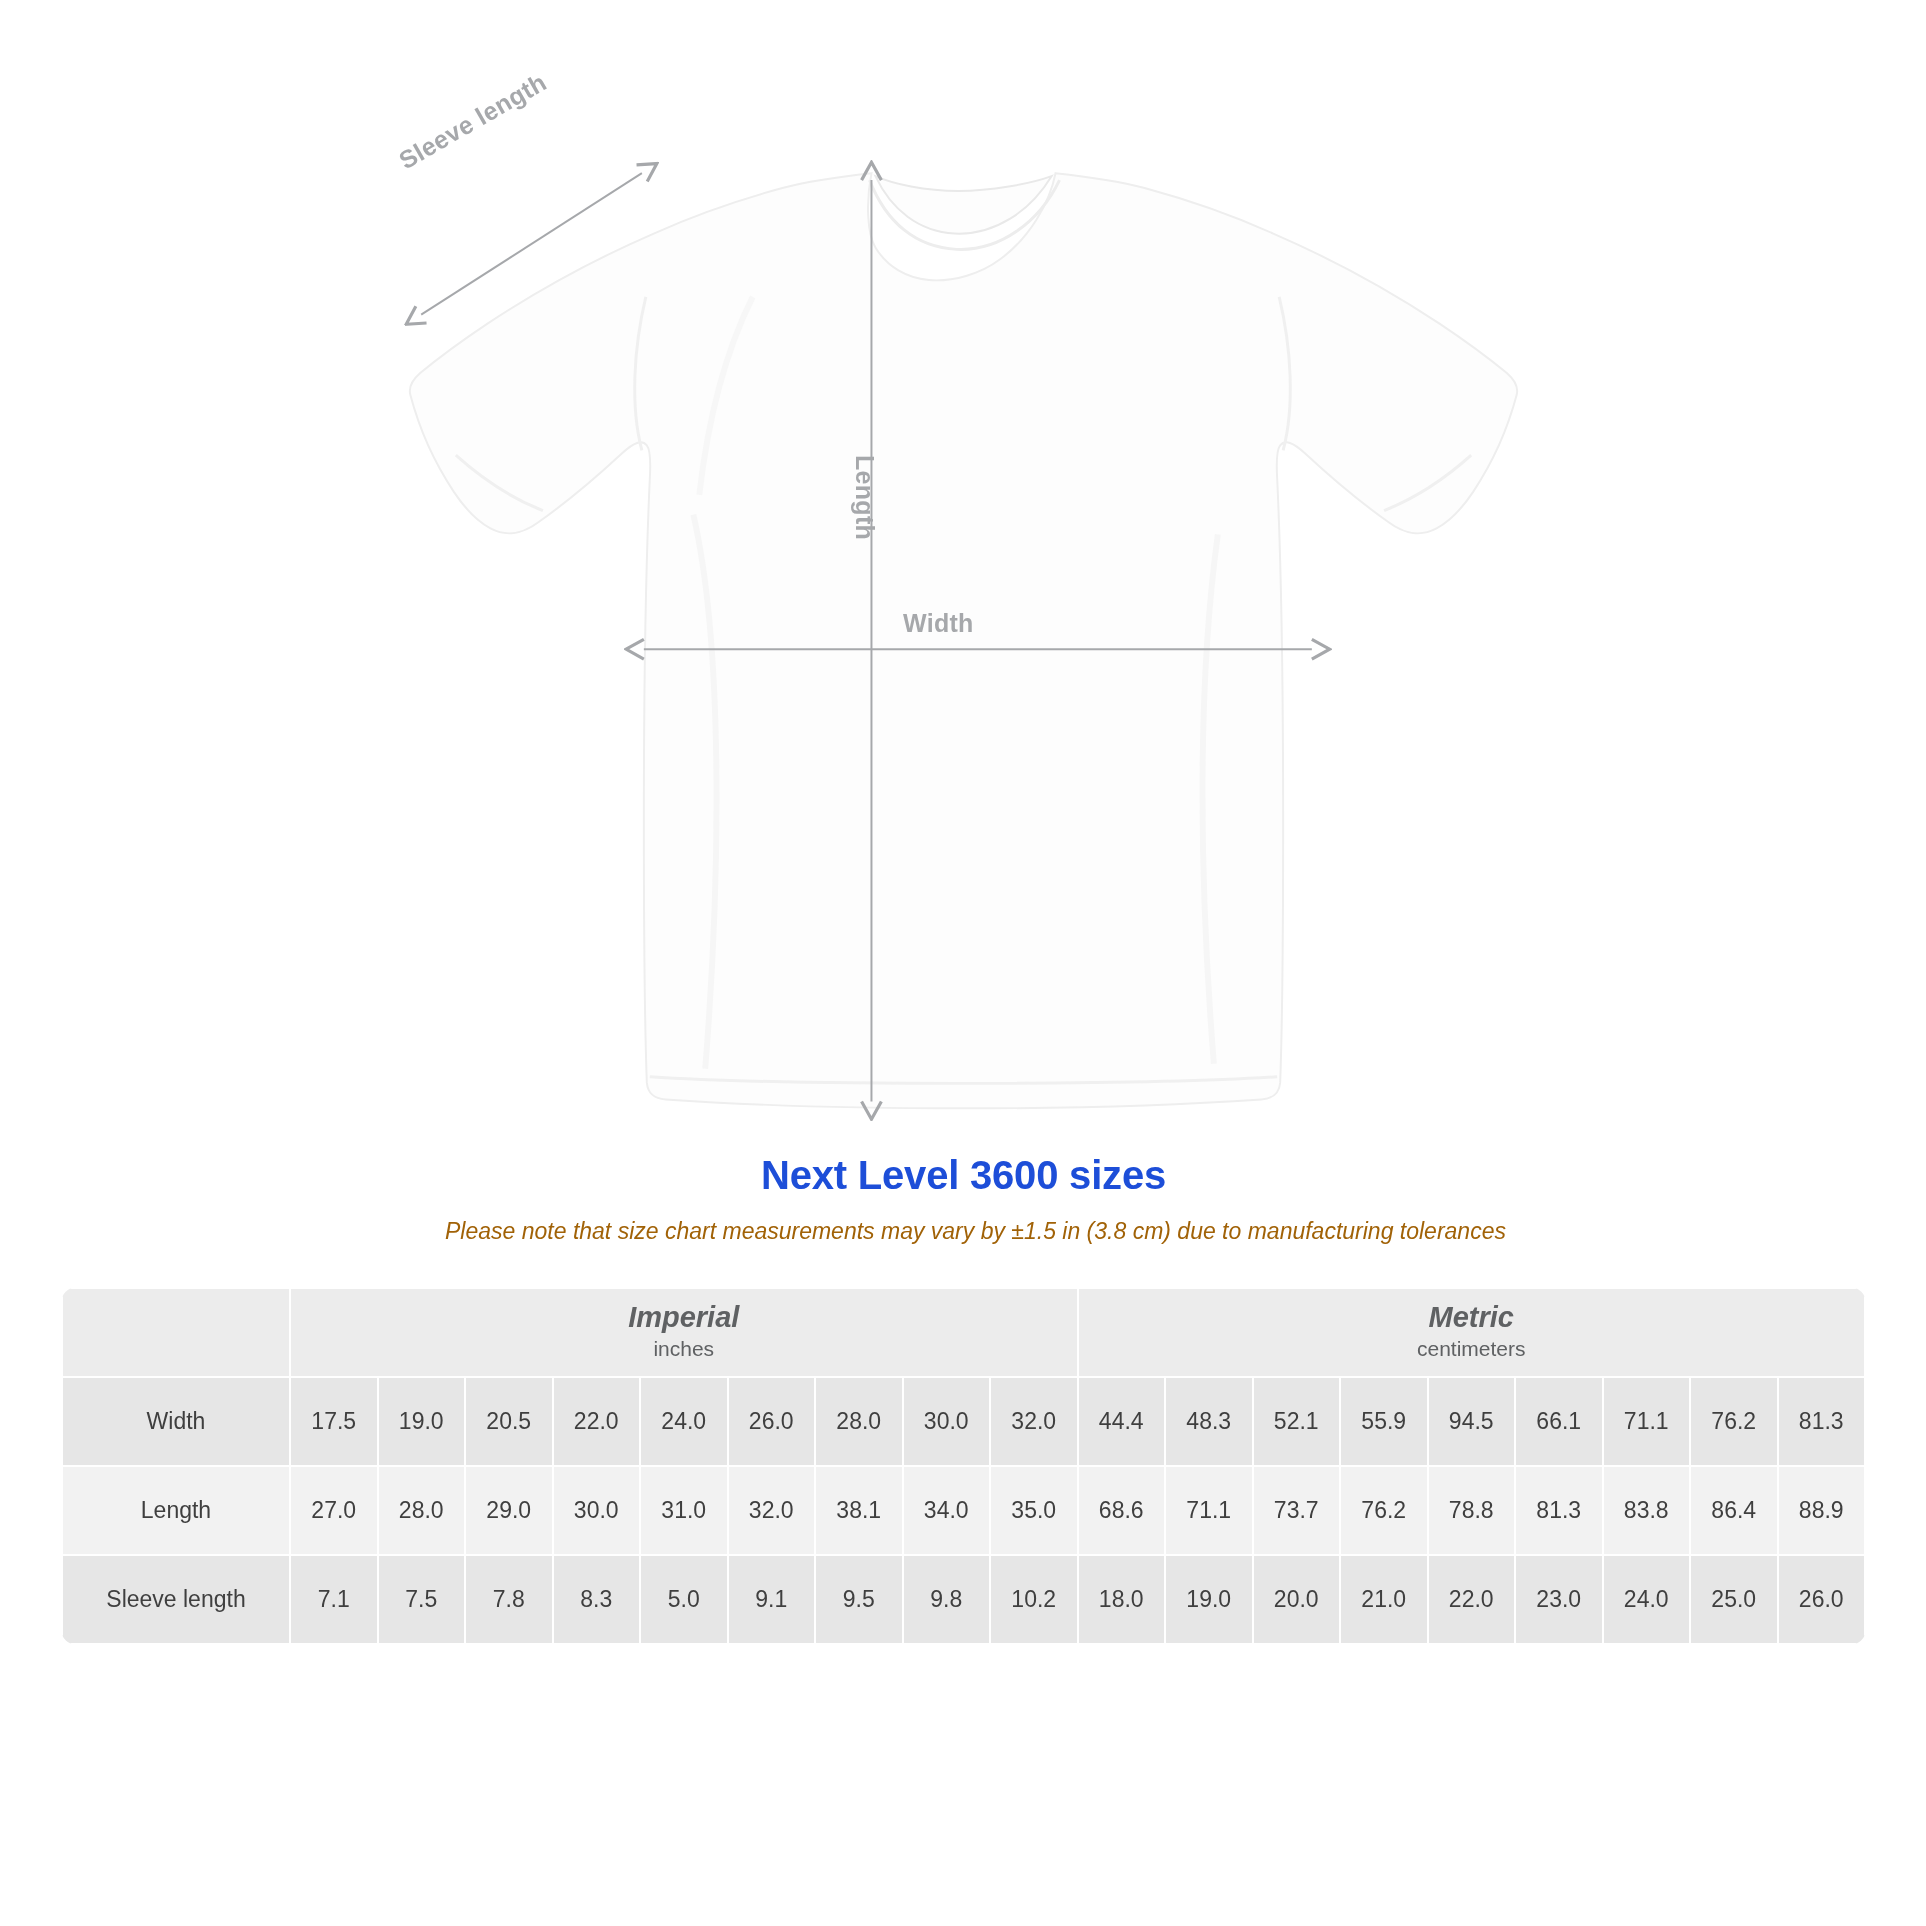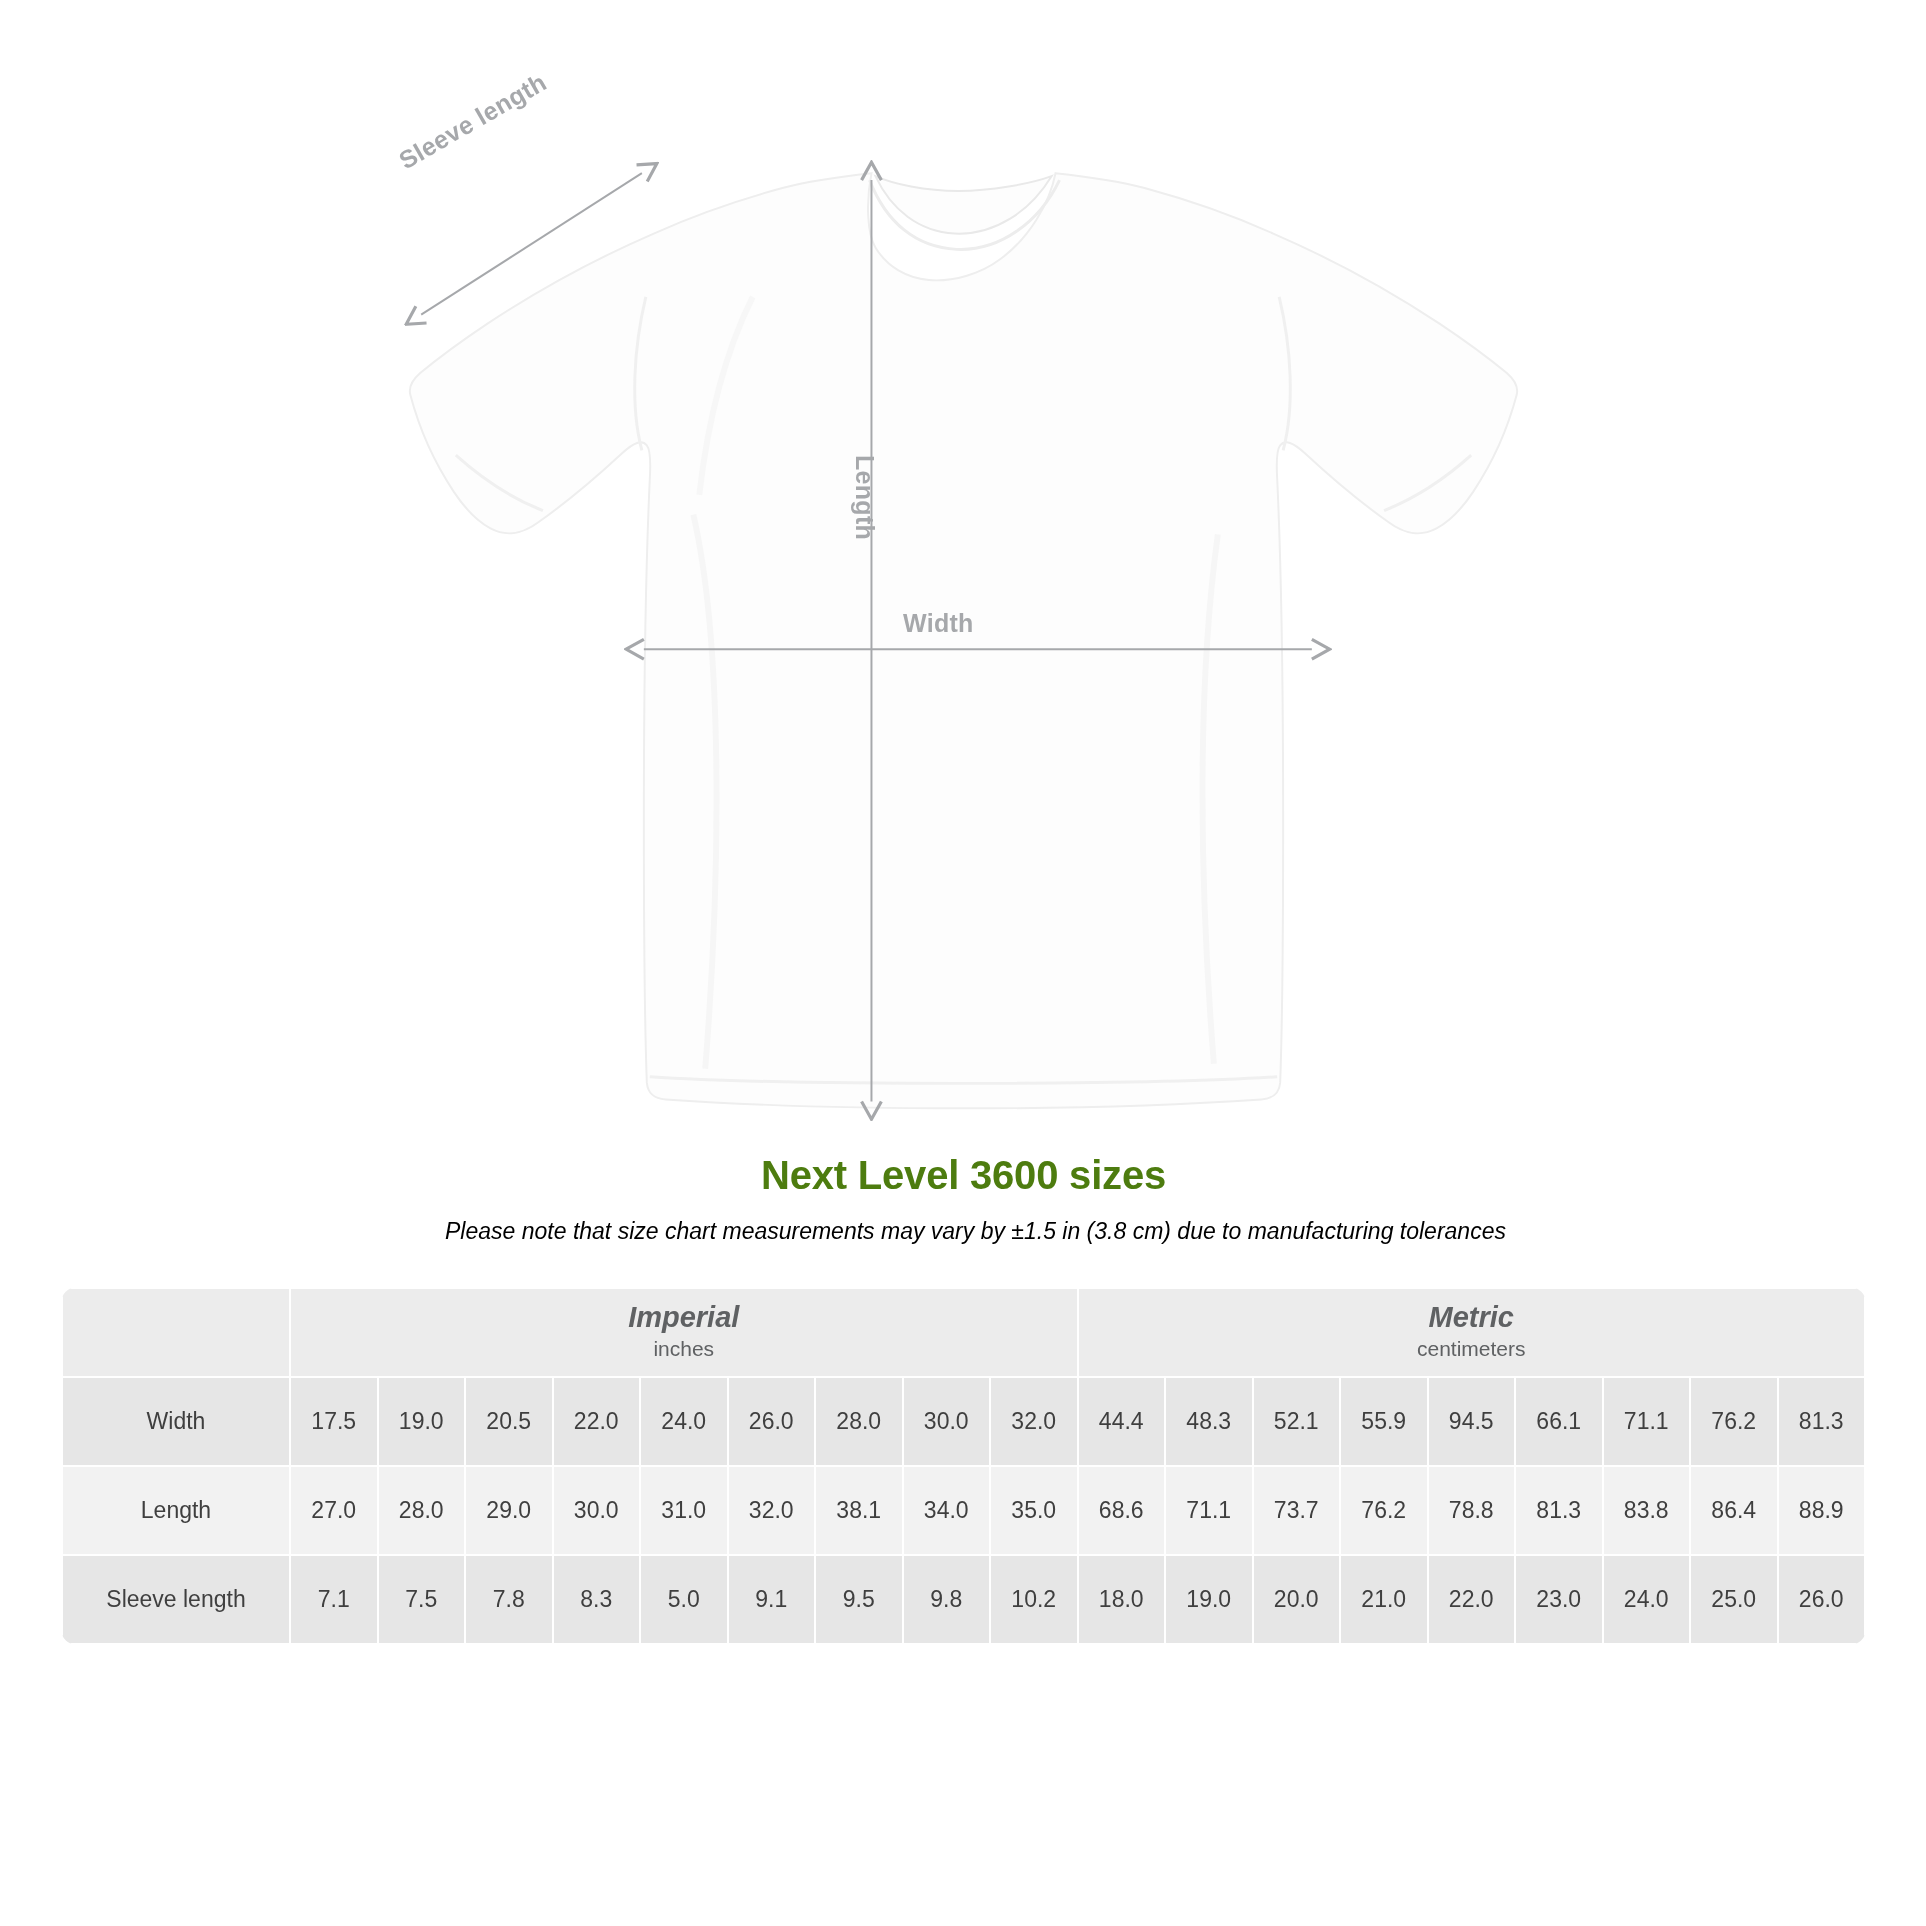--- a/index.html
+++ b/index.html
@@ -60,27 +60,27 @@
   }
 
   
   .title-block {
     text-align: center;
     margin-top: 10px;
   }
   .chart-title {
     font-size: 40px;
     font-weight: bold;
-    color: #4d7c0f;
+    color: #1d4ed8;
     letter-spacing: -0.2px;
   }
   .chart-note {
     font-size: 23px;
     font-style: italic;
-    color: #000000;
+    color: #a16207;
     margin-top: 20px;
     padding-left: 24px;
   }
 
   
   .table-wrap {
     margin: 42px 61px 0 61px;
     border-radius: 16px;
     overflow: hidden;
     background: #ffffff;

